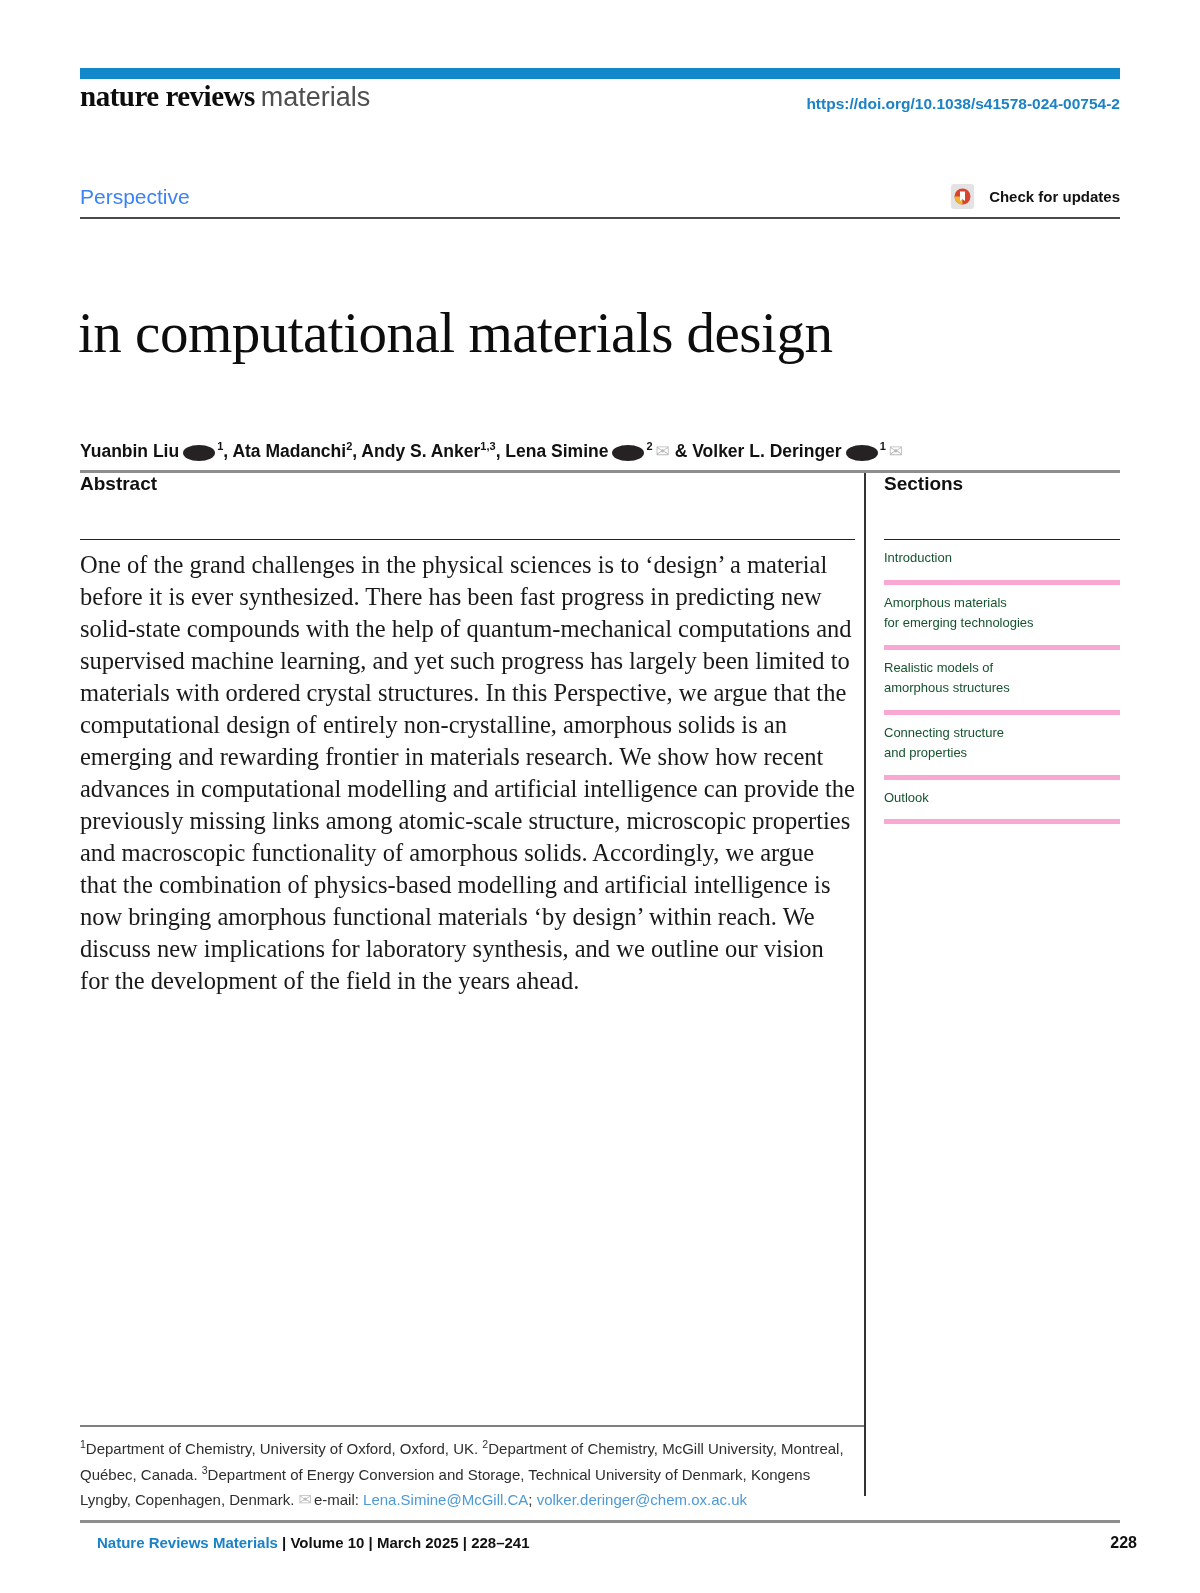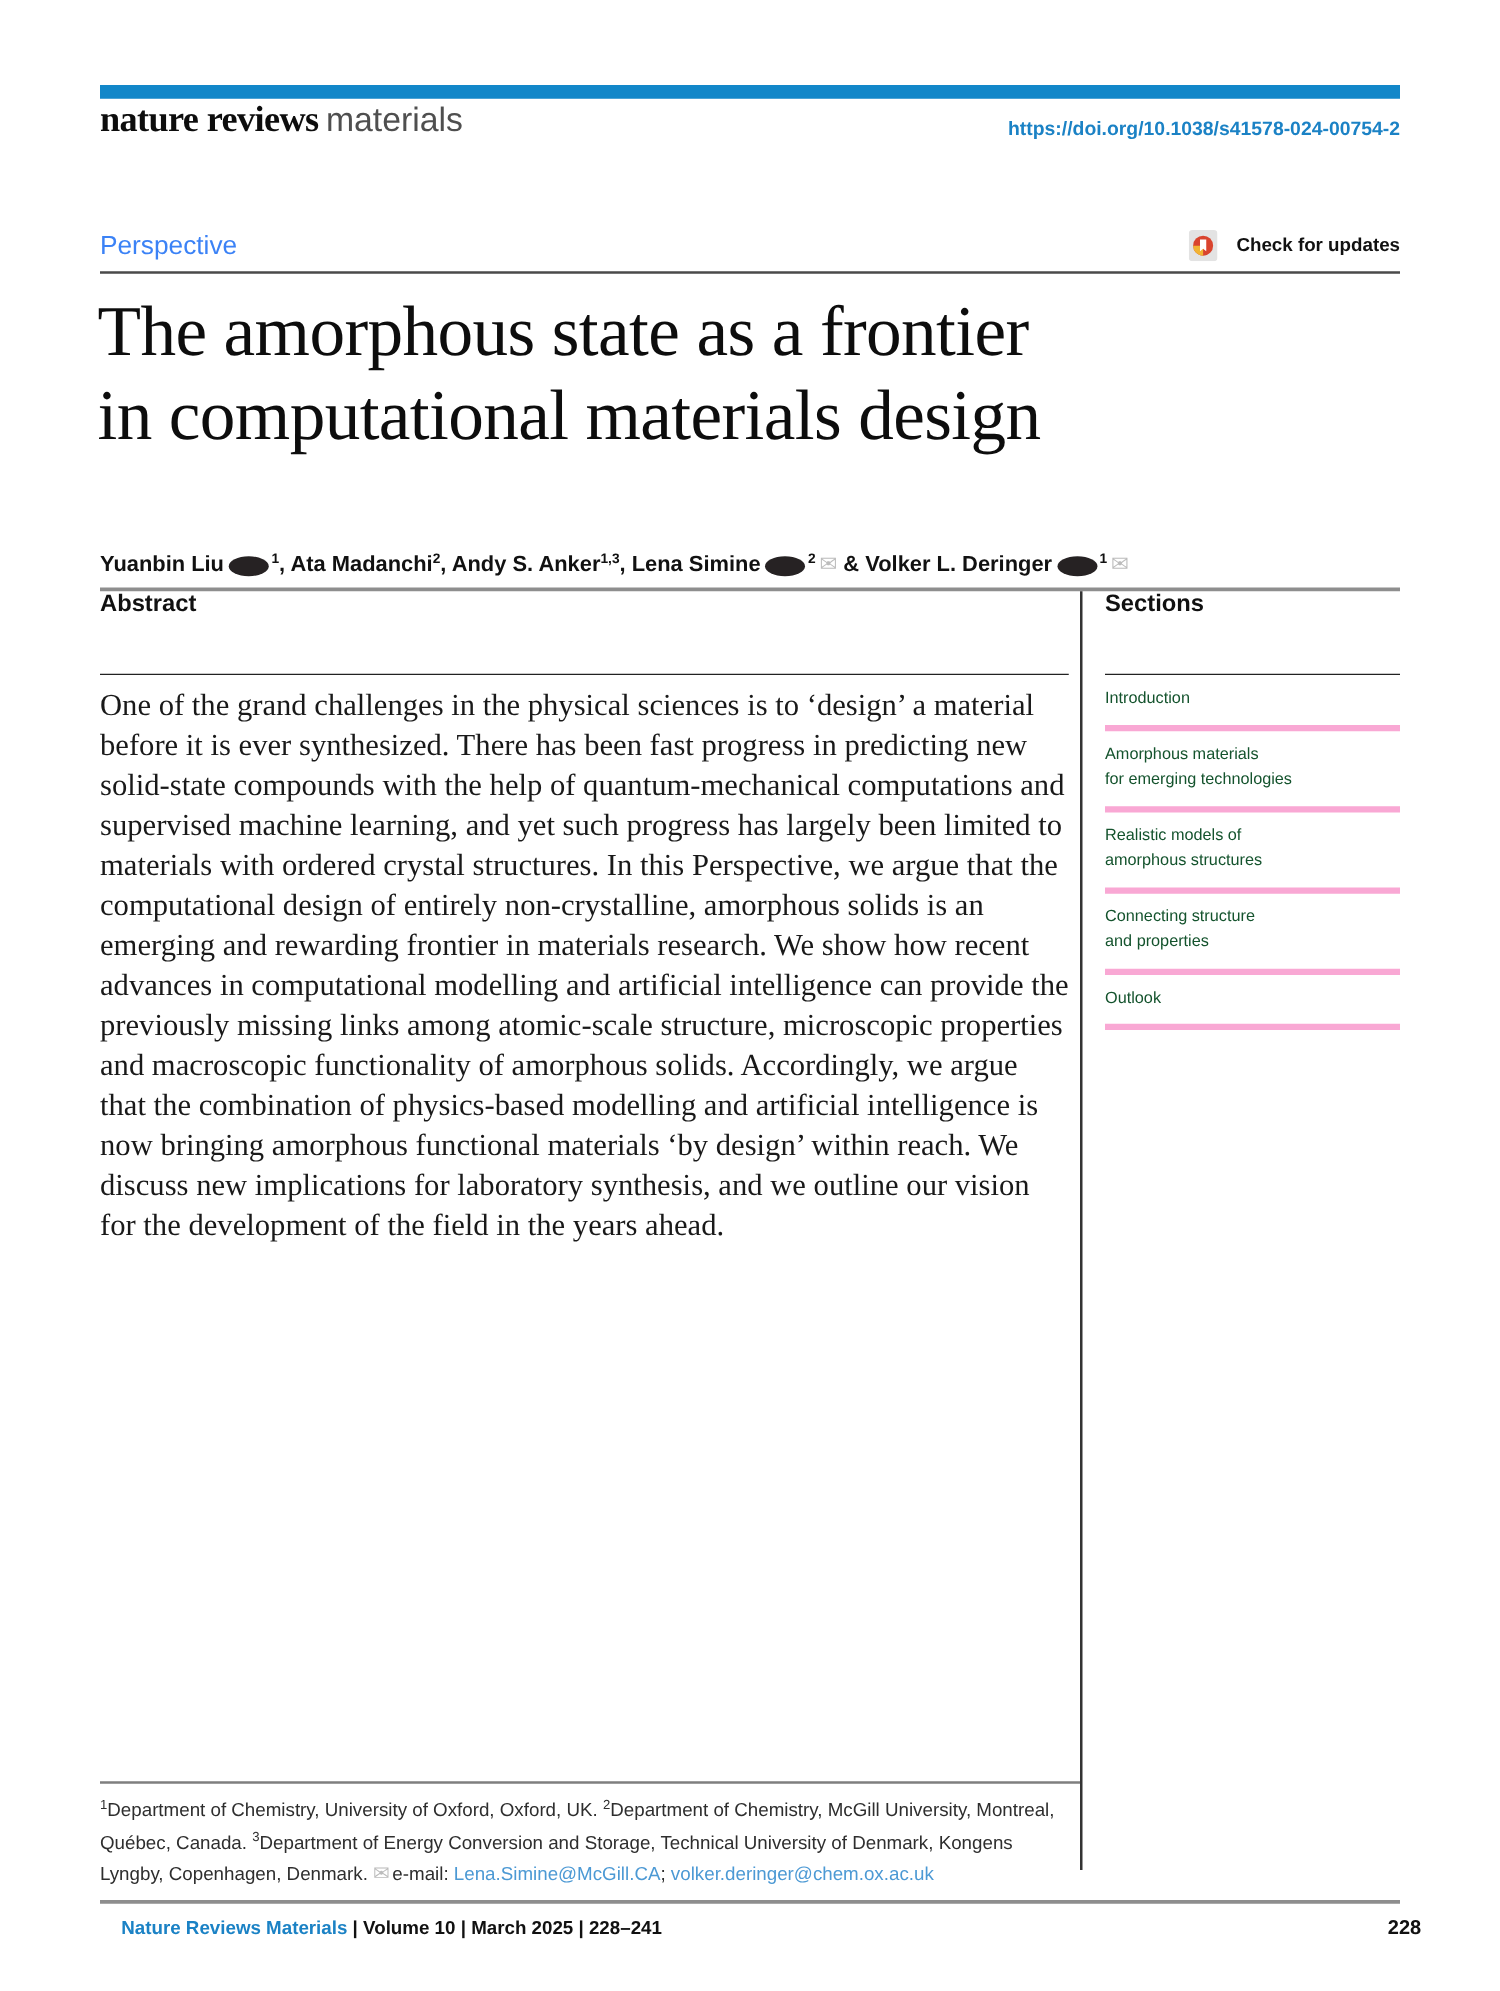--- a/index.html
+++ b/index.html
@@ -94,21 +94,21 @@
           <path d="M11.5 12.5 L3.5 12.5 A8 8 0 0 0 11.5 20.5 Z" fill="#f1b434"></path>
           <path d="M9 7.5 h5 v9.5 l-2.5 -2 -2.5 2 Z" fill="#ffffff"></path>
         </svg>
       </span>
       <span class="cu-label">Check for updates</span>
     </a>
   </div>
   <div class="rule-kicker"></div>
 
   <h1 class="title">
-    <span>The amorphous state as a frontier</span><br>
+    <br>
     <span>in computational materials design</span>
   </h1>
 
   <div class="authors">
     <span>Yuanbin Liu</span><span class="orcid">iD</span><sup>1</sup><span>, </span><span>Ata Madanchi</span><sup>2</sup><span>, </span><span>Andy S. Anker</span><sup>1,3</sup><span>, </span><span>Lena Simine</span><span class="orcid">iD</span><sup>2</sup><span class="mail-glyph">✉</span><span> &amp; </span><span>Volker L. Deringer</span><span class="orcid">iD</span><sup>1</sup><span class="mail-glyph">✉</span>
   </div>
   <div class="rule-authors"></div>
 
   <div class="body-grid">
     <div class="col-left">

